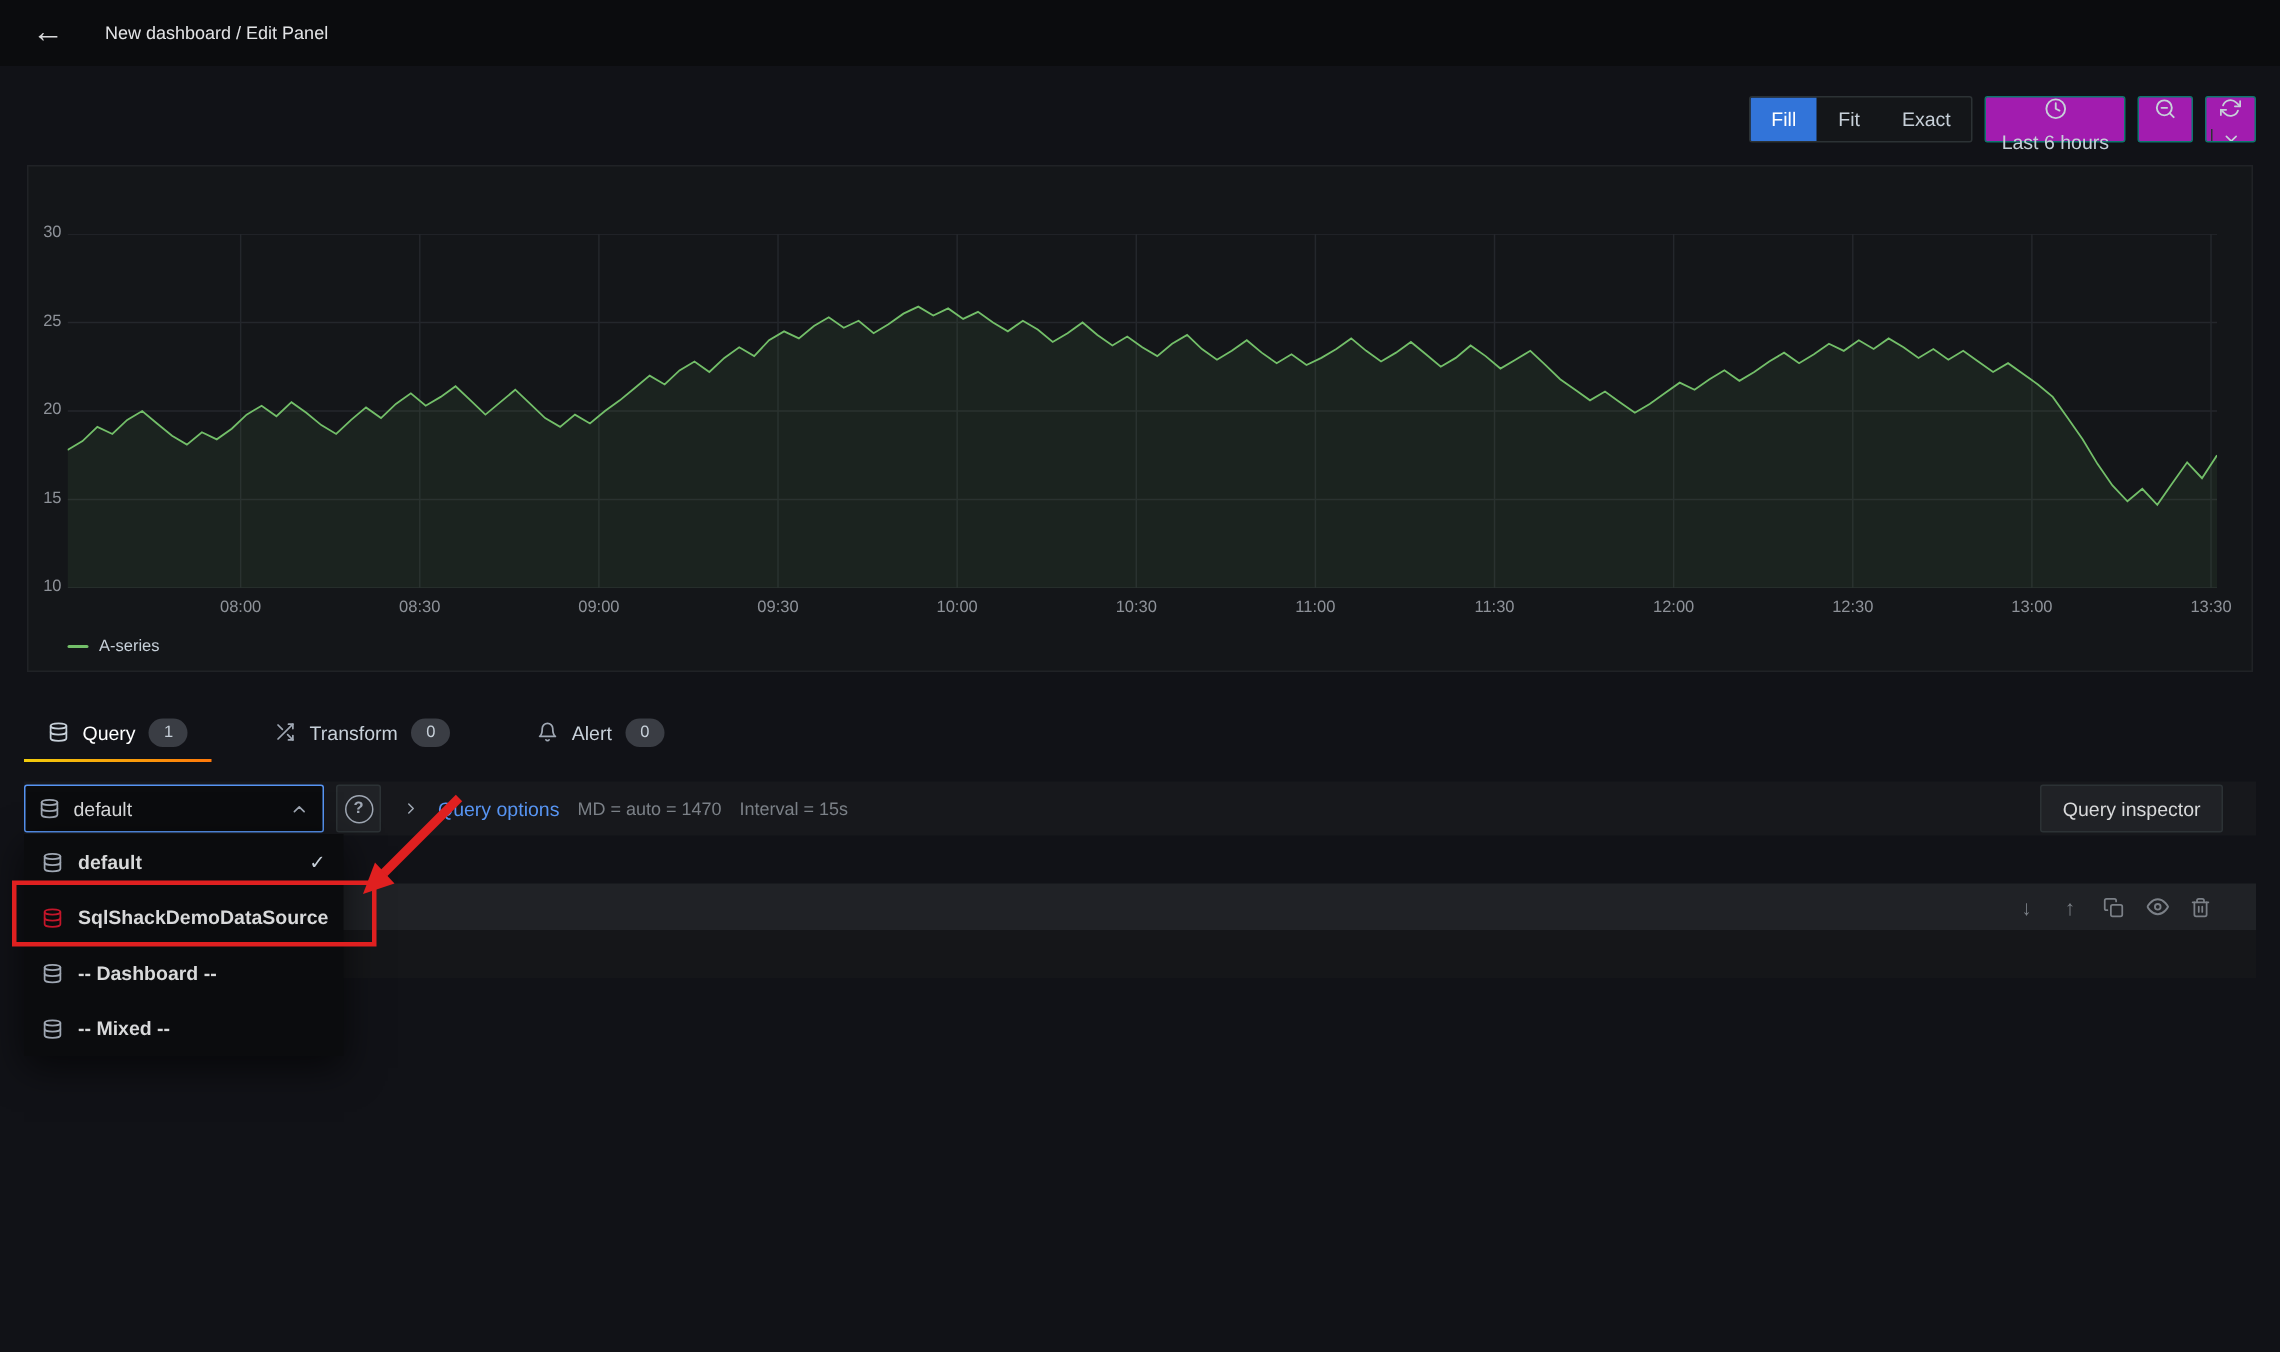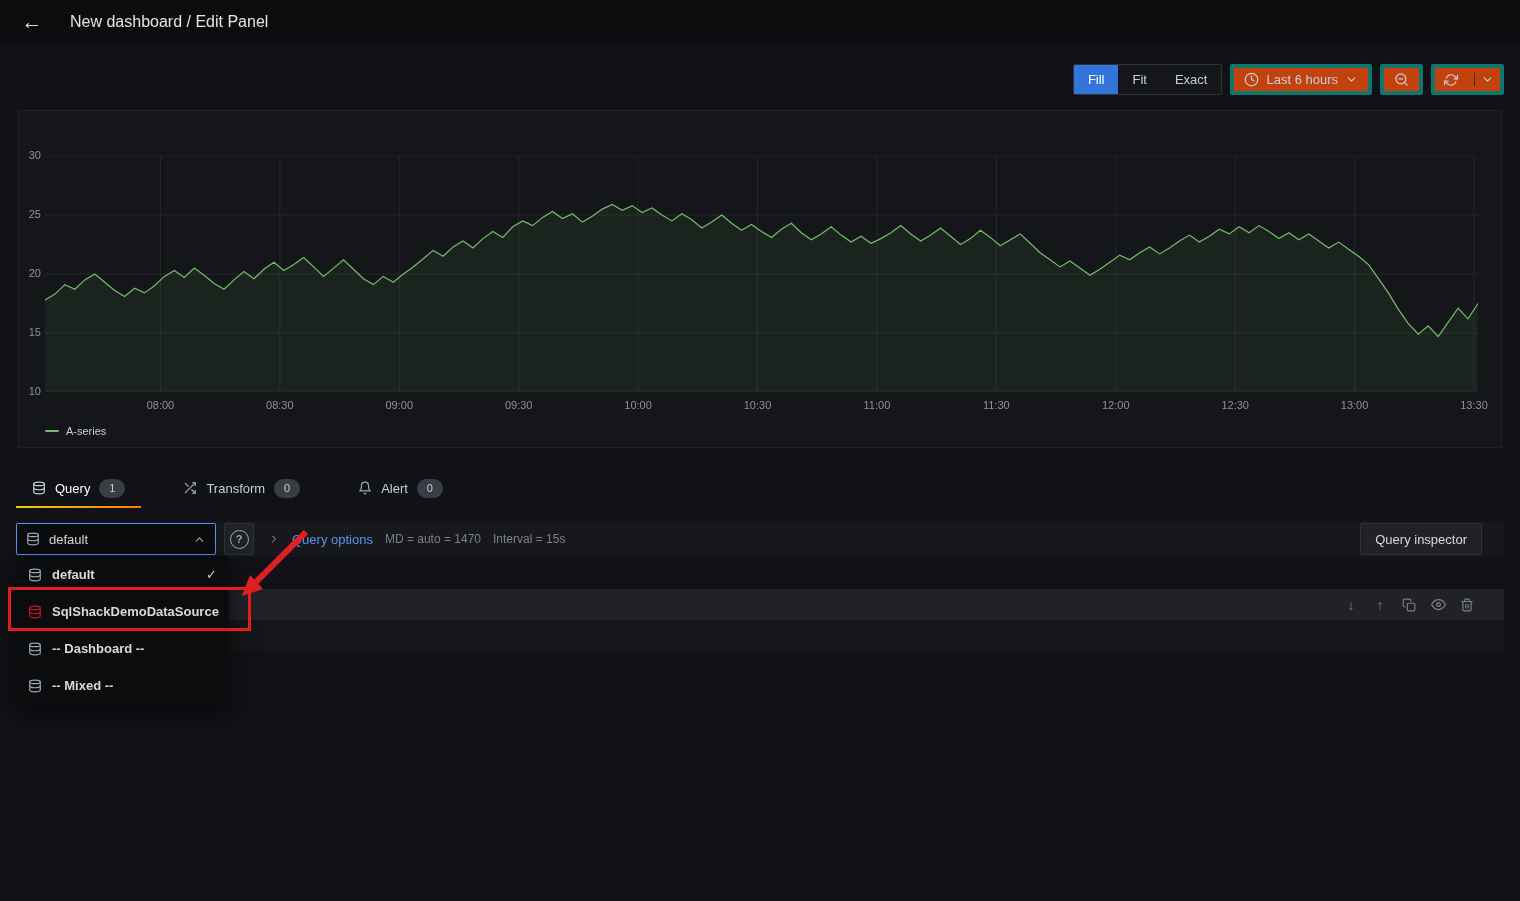--- a/index.html
+++ b/index.html
@@ -5,30 +5,30 @@
   html,body{margin:0;padding:0;background:#111217;}
   #app{position:relative;width:1520px;height:901px;overflow:hidden;background:#111217;
        font-family:"Liberation Sans","DejaVu Sans",sans-serif;color:#d8d9da;-webkit-font-smoothing:antialiased;}
   .svgi{display:block;fill:none;stroke:currentColor;stroke-width:2;stroke-linecap:round;stroke-linejoin:round;}
 
   
   .topnav{position:absolute;left:0;top:0;width:1520px;height:44px;background:#0b0c0e;
           display:flex;align-items:center;padding:0 16px;box-sizing:border-box;gap:22px;}
   .back-btn{width:32px;height:32px;border:none;background:transparent;color:#d8d9da;font-size:21px;
             cursor:pointer;display:flex;align-items:center;justify-content:center;padding:0;}
-  .nav-title{font-size:16px;font-weight:500;color:#e3e4e6;}
+  .nav-title{font-size:12px;font-weight:500;color:#e3e4e6;}
 
   
   .toolbar{position:absolute;top:64px;right:16px;display:flex;gap:8px;height:31px;}
   .viewgroup{display:flex;border:1px solid #2c3235;border-radius:2px;overflow:hidden;background:#141619;}
   .viewbtn{border:none;background:transparent;color:#c7d0d9;font-size:13px;padding:0 14px;cursor:pointer;
            display:flex;align-items:center;font-family:inherit;}
   .viewbtn.active{background:#3274d9;color:#fff;}
-  .tool-btn{display:flex;align-items:center;gap:7px;padding:0 10px;border:4px solid #0f766e;border-radius:2px;
-            background:#c2410c;color:#c7d0d9;font-size:13px;cursor:pointer;font-family:inherit;}
+  .tool-btn{display:flex;align-items:center;gap:7px;padding:0 10px;border:1px solid #0f766e;border-radius:2px;
+            background:#a21caf;color:#c7d0d9;font-size:13px;cursor:pointer;font-family:inherit;flex-direction:column;}
   .split{display:flex;padding:0;overflow:hidden;}
   .split > span{display:flex;align-items:center;padding:0 9px;}
   .split .chev-part{border-left:1px solid #2c3235;padding:0 6px;}
 
   
   .panel{position:absolute;left:18px;top:110px;width:1484px;height:338px;background:#141619;
          border:1px solid #202226;box-sizing:border-box;}
   .panel-title{position:absolute;left:0;right:0;top:9px;text-align:center;font-size:13px;font-weight:700;color:#dcdde0;}
   #plot{position:absolute;left:26px;top:45px;}
   .grid{stroke:#24272c;stroke-width:1;}

